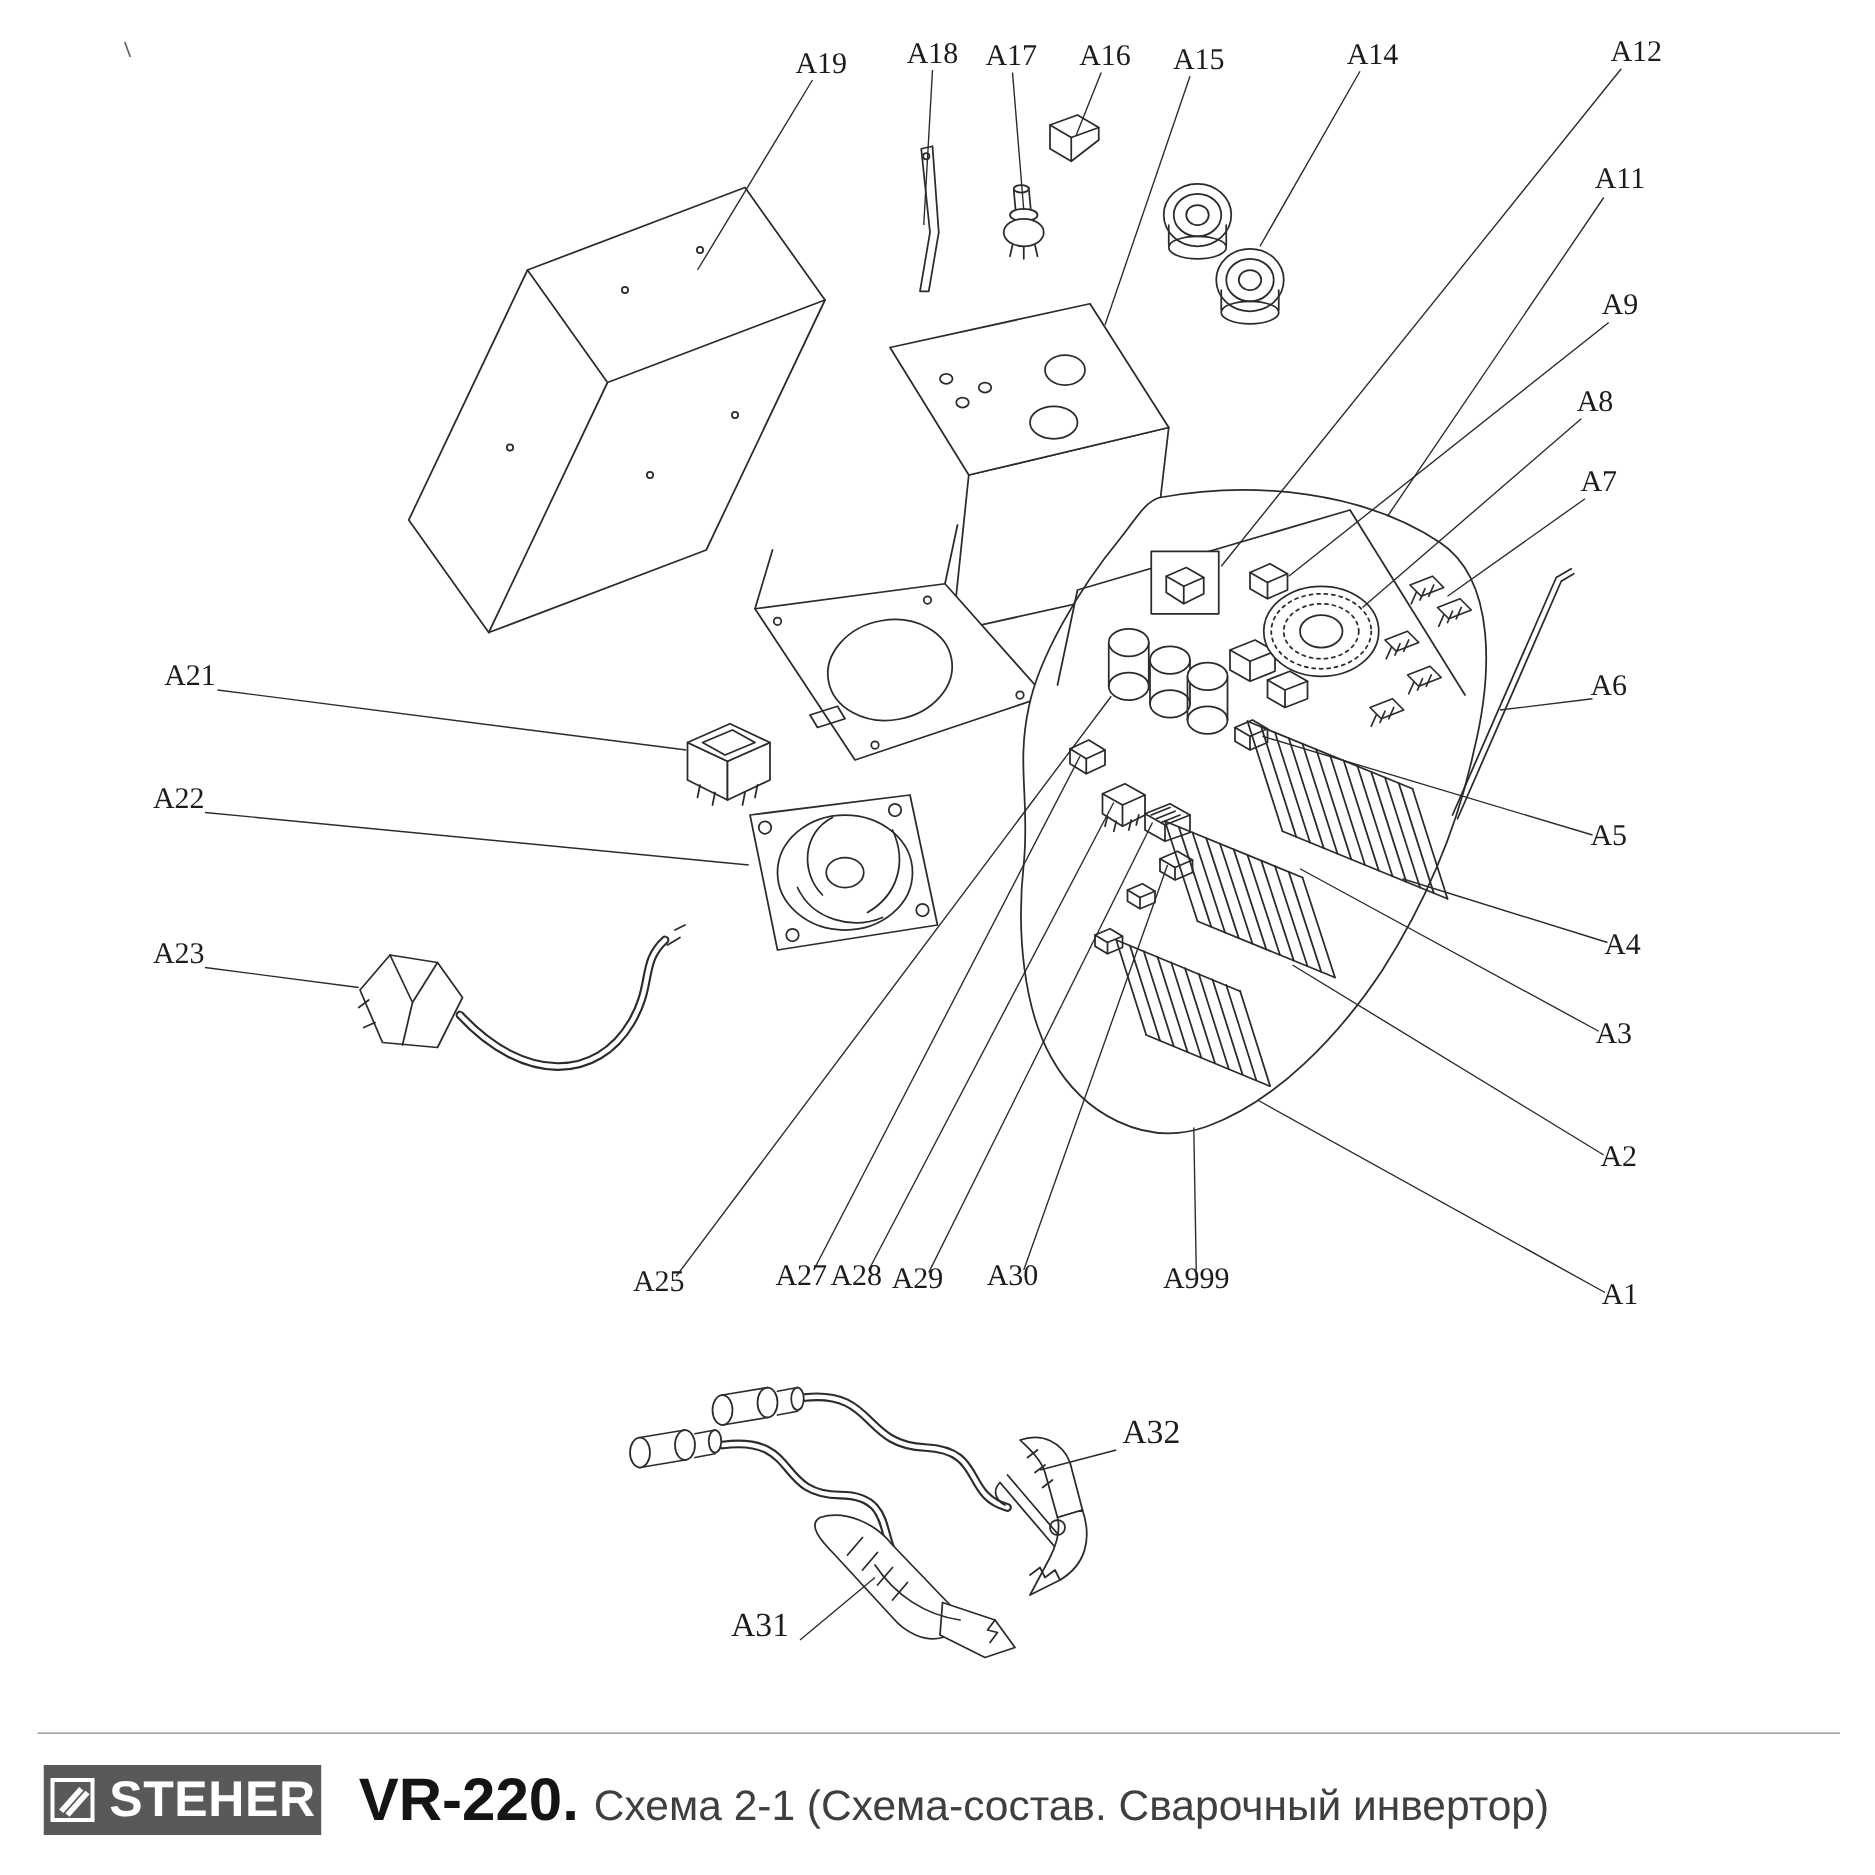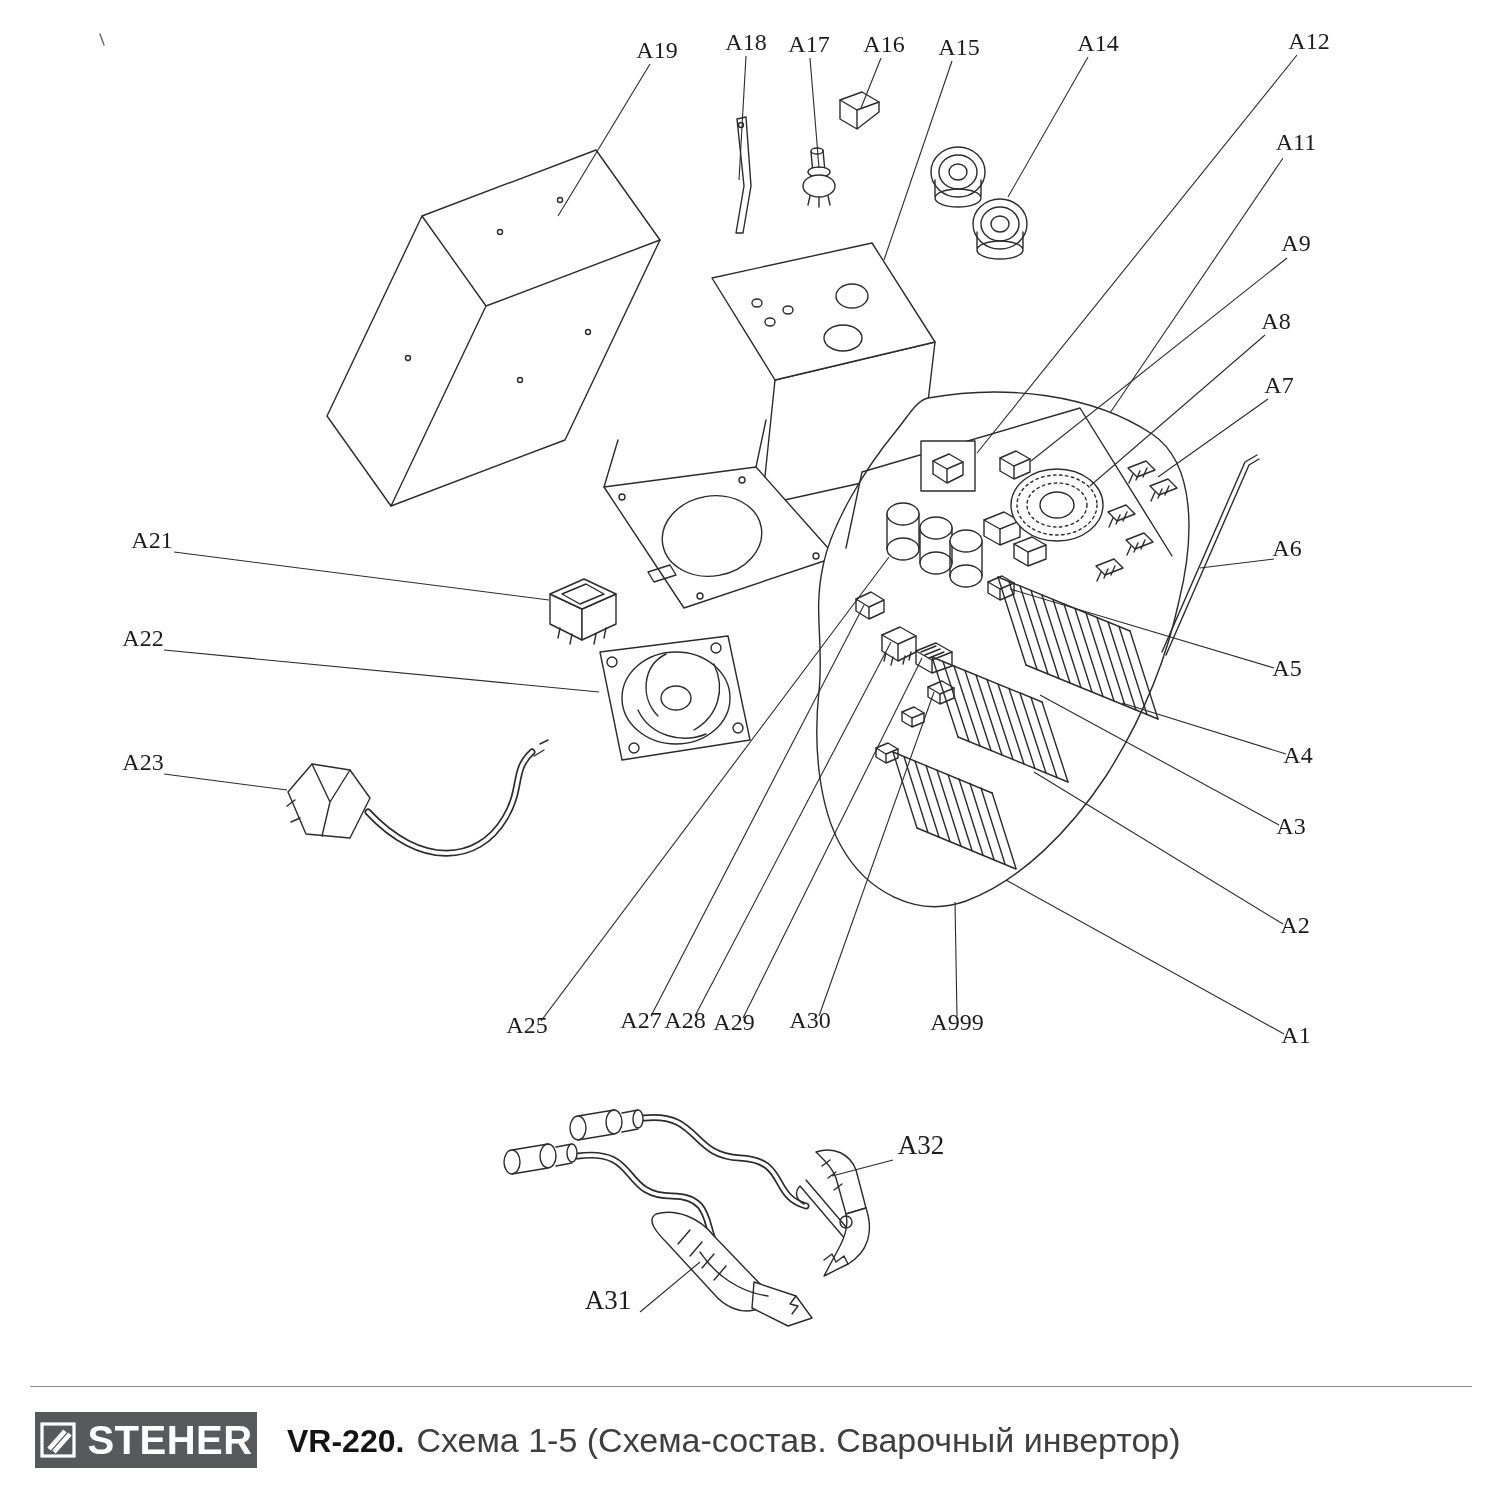--- a/index.html
+++ b/index.html
@@ -14,21 +14,21 @@
   .art .cable{stroke-width:7;}
   .art .cable-in{stroke:#ffffff;stroke-width:3.6;}
   .leaders line{stroke:#2b2b2b;stroke-width:1.1;}
   .labels text{font-family:"Liberation Serif",serif;font-size:24px;fill:#1c1c1c;text-anchor:middle;}
   .labels text.big{font-size:27px;}
   .footer-rule{position:absolute;left:30px;width:1442px;top:1386px;border-top:1.5px solid #8a8a8a;}
   .footer{position:absolute;left:35px;top:1412px;display:flex;align-items:center;gap:30px;}
   .logo{background:#58595b;width:222px;height:56px;display:flex;align-items:center;justify-content:center;gap:10px;}
   .logo-text{color:#ffffff;font-weight:bold;font-size:40px;letter-spacing:.5px;}
   .caption{display:flex;align-items:baseline;font-size:34px;color:#3f3f3f;white-space:nowrap;}
-  .caption .model{font-weight:bold;color:#141414;font-size:32px;margin-right:12px;}
+  .caption .model{font-weight:bold;color:#141414;font-size:48px;margin-right:12px;}
 </style>
 </head>
 <body>
 
 <div id="app">
 
 <svg class="sheet" width="1500" height="1500" viewBox="0 0 1500 1500">
 
   <g class="art">
 
@@ -322,17 +322,17 @@
 <div class="footer">
   <div class="logo">
     <svg width="38" height="38" viewBox="0 0 38 38">
       <rect x="3" y="3" width="32" height="32" fill="none" stroke="#ffffff" stroke-width="3.2"></rect>
       <path d="M10,28 L26,10 M15,31 L31,13" stroke="#ffffff" stroke-width="4.5" fill="none"></path>
     </svg>
     <span class="logo-text">STEHER</span>
   </div>
   <div class="caption">
     <span class="model">VR-220.</span>
-    <span class="subtitle">Схема 1-5 (Схема-состав. Сварочный инвертор)</span>
+    <span class="subtitle">Схема 2-1 (Схема-состав. Сварочный инвертор)</span>
   </div>
 </div>
 
 </div>
 
 </body></html>

